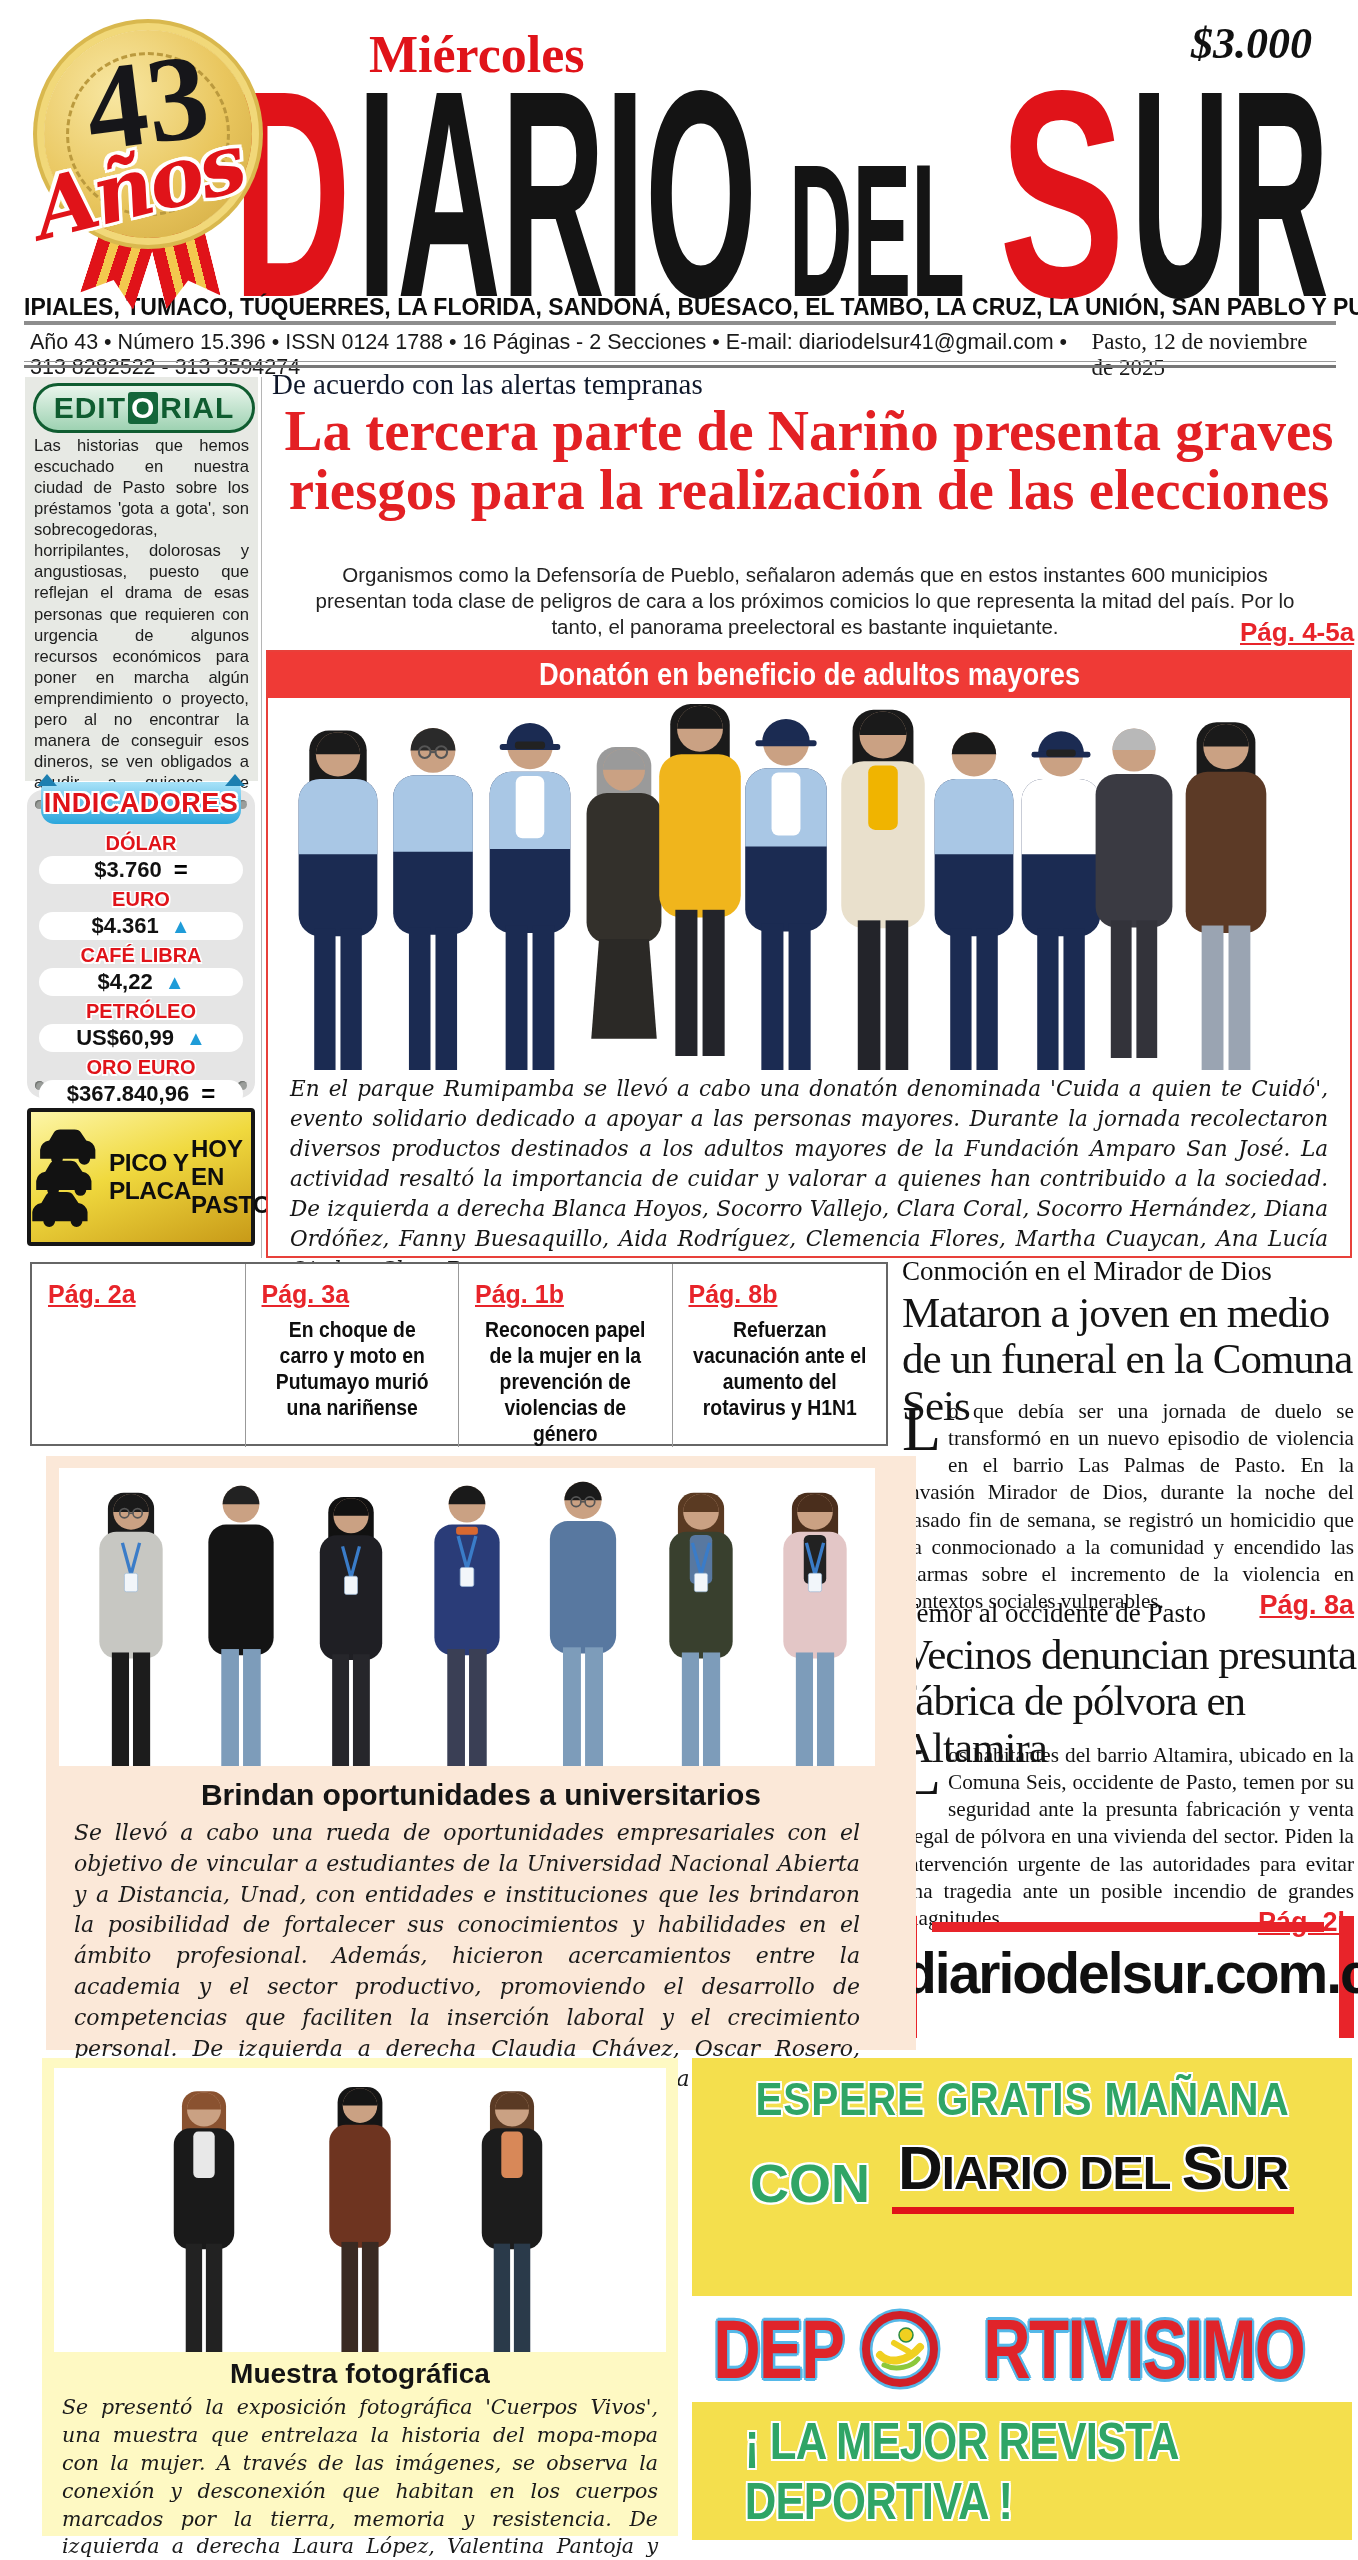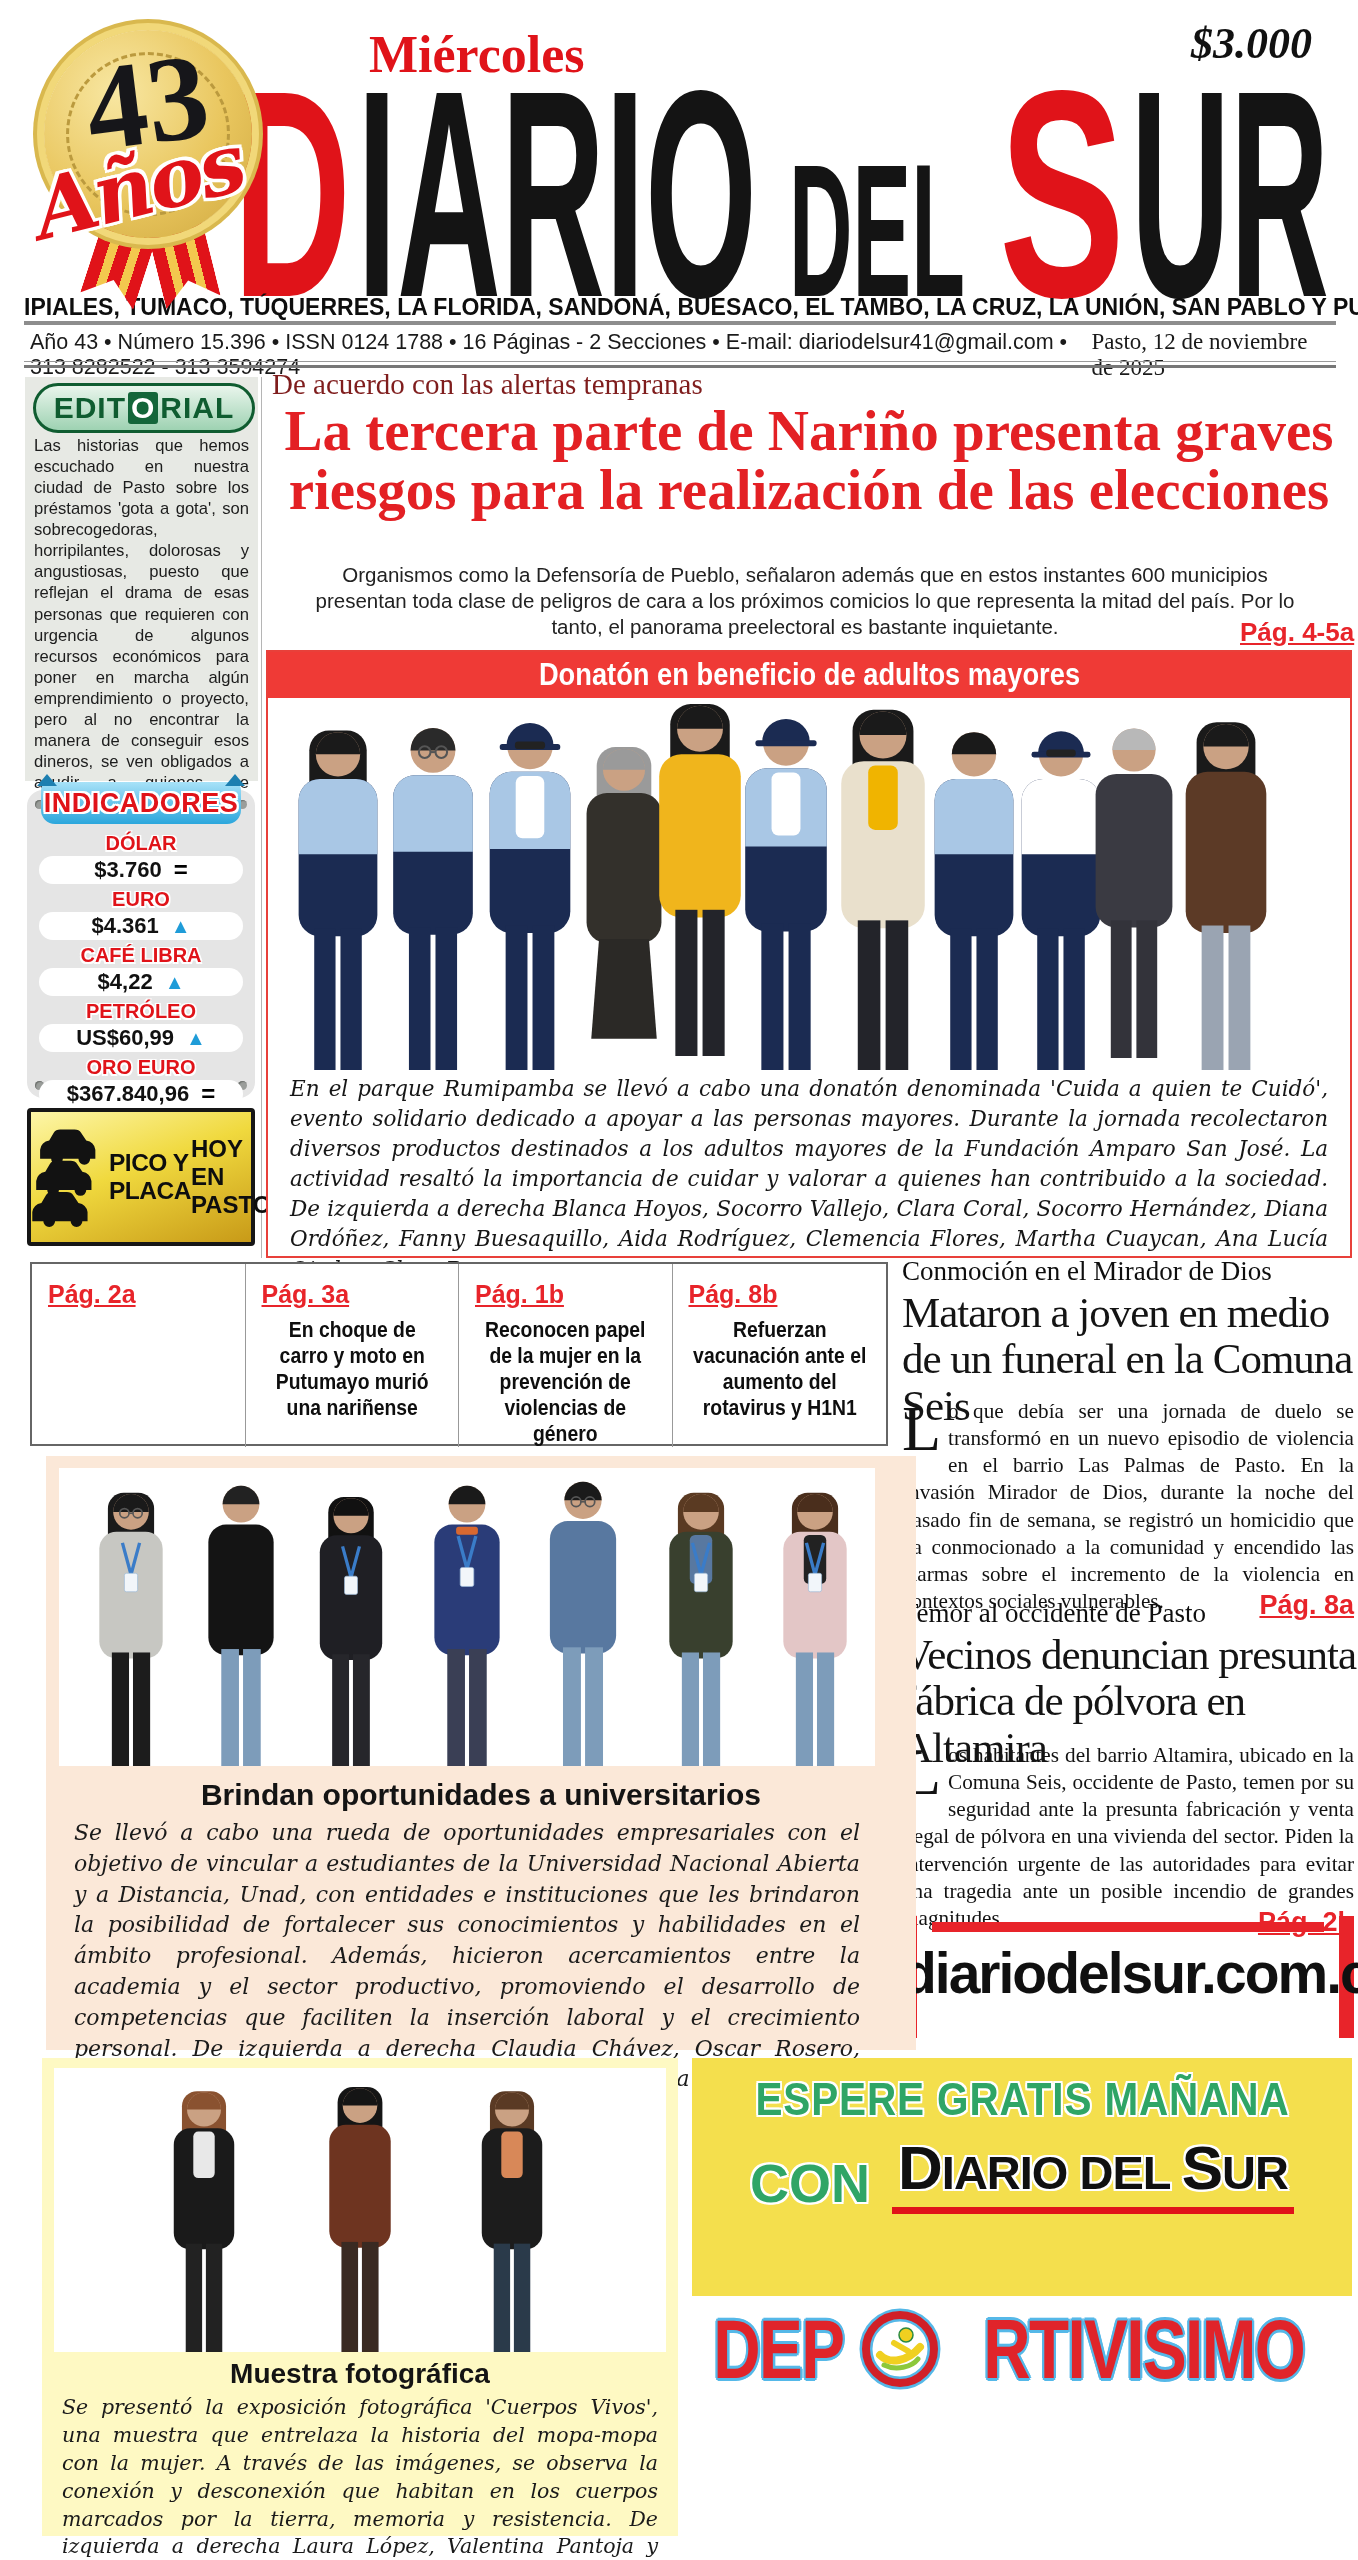--- a/index.html
+++ b/index.html
@@ -63,21 +63,21 @@
   #pico{left:27px;top:1108px;width:228px;height:138px;background:linear-gradient(160deg,#fdf6a8,#f0d93e 45%,#c89a18);
     border:4px solid #161616;border-radius:4px;box-sizing:border-box;display:flex;align-items:stretch;}
   #pico-cars{width:86px;display:flex;align-items:center;justify-content:center;}
   #pico-right{flex:1;display:flex;flex-direction:row;align-items:center;justify-content:center;}
   .pico-t1{font-weight:bold;font-size:24.5px;color:#0e0e0e;letter-spacing:-.5px;}
   .pico-t2{font-weight:bold;font-size:24px;color:#0e0e0e;}
   .pico-pill{margin-top:3px;background:#fff;border-radius:14px;padding:0 14px;font-weight:900;font-size:52px;
     line-height:1.05;color:#0e0e0e;box-shadow:1px 2px 2px rgba(0,0,0,.35);}
 
   
-  #lead-kicker{left:272px;top:368px;font-family:"Liberation Serif",serif;font-size:29px;color:#7f1d1d;}
+  #lead-kicker{left:272px;top:368px;font-family:"Liberation Serif",serif;font-size:29px;color:#0f172a;}
   #lead-headline{left:266px;top:402px;width:1086px;text-align:center;font-family:"Liberation Serif",serif;
     font-weight:bold;font-size:57px;line-height:1.03;color:#e32024;}
   #lead-deck{left:300px;top:562px;width:1010px;text-align:center;font-size:20.5px;line-height:1.26;color:#222;font-weight:500;}
   #lead-pageref{left:1240px;top:617px;}
   .pageref{color:#e8242a;font-weight:bold;font-size:26px;text-decoration:underline;}
 
   
   #donaton{left:266px;top:650px;width:1086px;height:608px;border:2px solid #e8403a;box-sizing:border-box;background:#fff;}
   #donaton-banner{height:46px;background:#ef3a36;display:flex;align-items:center;justify-content:center;}
   #donaton-banner span{color:#fff;font-weight:bold;font-size:31px;}
@@ -520,15 +520,18 @@
       </span>
       <span class="dep-txt cx" style="transform:scaleX(.78);">RTIVISIMO</span>
     </div>
     <div id="promo-y1">
       <div id="promo-line1" class="wout"><span class="cx">ESPERE GRATIS MAÑANA</span></div>
       <div id="promo-line2">
         <span id="promo-con" class="wout">CON</span>
         <span id="promo-brand" class="wout"><span class="bd">D</span><span class="bmid">IARIO DEL </span><span class="bd">S</span><span class="bmid">UR</span></span>
       </div>
     </div>
+    <div id="promo-y2">
+      <span id="promo-line3" class="wout cx" style="transform:scaleX(.84);">¡ LA MEJOR REVISTA DEPORTIVA !</span>
+    </div>
   </div>
 
 </div>
 
 </body></html>

